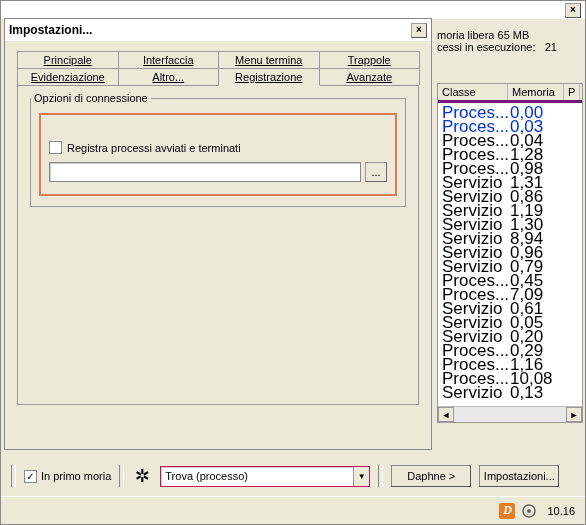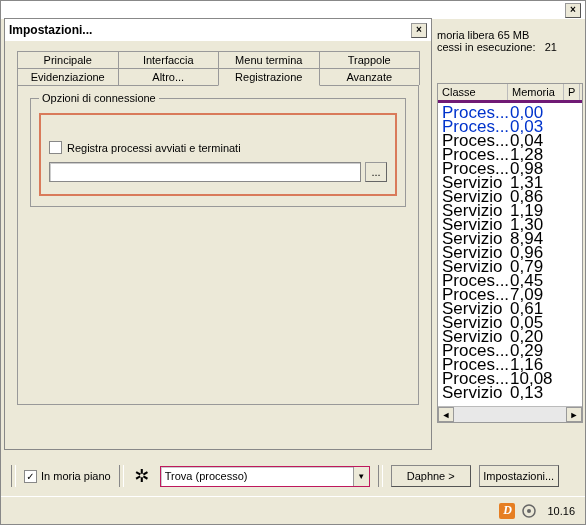--- a/index.html
+++ b/index.html
@@ -7,26 +7,26 @@
 .window { position: absolute; background: #ece9d8; border: 1px solid #888; }
 .titlebar { background: #fff; height: 22px; display: flex; align-items: center; padding: 0 4px; font-size: 12px; font-weight: bold; color: #000; }
 .titlebar .title { flex: 1; }
 .close-btn { width: 16px; height: 15px; background: #ece9d8; border: 1px solid #999; border-right-color:#555; border-bottom-color:#555; display: flex; align-items: center; justify-content: center; cursor: pointer; font-family: Arial; font-size: 10px; font-weight:bold; line-height:1; }
 .main-window { left: 0; top: 0; width: 586px; height: 525px; }
 .main-titlebar { background:#fff; height:18px; display:flex; justify-content:flex-end; align-items:center; padding:0 4px; }
 
 .settings-dialog { left: 4px; top: 18px; width: 428px; height: 432px; }
 .dialog-body { padding: 10px 12px; }
 .tabs { position: relative; }
-.tab-row { display: flex; }
+.tab-row { display: flex; text-decoration: underline; }
 .tab { border: 1px solid #999; border-bottom: none; padding: 2px 0; font-size: 11px; background: #ece9d8; cursor: pointer; text-align:center; flex:1; margin-right:-1px; position:relative; }
 .tab.selected { background: #ece9d8; z-index:2; border-bottom:1px solid #ece9d8; margin-bottom:-1px; }
 .tab-panel { border: 1px solid #999; background: #ece9d8; height: 320px; padding: 12px; position:relative; }
 .fieldset { border: 1px solid #999; padding: 14px 8px 10px 8px; position: relative; }
-.fieldset-legend { position: absolute; top: -7px; left: 8px; background: #ece9d8; padding: 0 3px; font-size:11px; }
+.fieldset-legend { position: absolute; top: -7px; left: 0; background: #ece9d8; padding: 0 3px; font-size:11px; }
 .highlight-box { border: 2px solid #d97a5a; padding: 6px 8px 12px 8px; }
 .checkbox-row { display: flex; align-items: center; gap: 5px; margin-bottom: 8px; margin-top: 20px; }
 .chk { width: 13px; height: 13px; border: 1px solid #888; background: #fff; display:inline-block; }
 .path-row { display:flex; gap:4px; }
 .path-input { flex:1; height: 20px; border: 1px solid #888; background: #fff; box-shadow: inset 1px 1px 0 #ccc; }
 .browse-btn { width: 22px; height: 20px; border:1px solid #999; border-right-color:#666; border-bottom-color:#666; background:#ece9d8; cursor:pointer; font-size:11px; }
 
 .dialog-buttons { display:flex; gap:8px; justify-content:center; margin-top:14px; }
 .btn { width: 76px; height: 22px; border:1px solid #888; border-right-color:#555; border-bottom-color:#555; background:#ece9d8; font-size:11px; cursor:pointer; }
 .btn.disabled { color:#999; cursor:default; }
@@ -175,21 +175,21 @@
       <div class="sb-btn">◄</div>
       <div class="sb-track"></div>
       <div class="sb-btn">►</div>
     </div>
   </div>
 
   <div class="bottom-bar">
     <div class="divider-v"></div>
     <div class="checkbox-bottom">
       <span class="chk checked"></span>
-      <span>In moria piano</span>
+      <span>In primo moria</span>
     </div>
     <div class="divider-v"></div>
     <div class="crosshair">✲</div>
     <div class="combo">
       <div class="val">Trova (processo)</div>
       <div class="arrow">▼</div>
     </div>
     <div class="divider-v"></div>
     <button class="btn btn-wide">Daphne &gt;</button>
     <button class="btn btn-wide">Impostazioni...</button>

